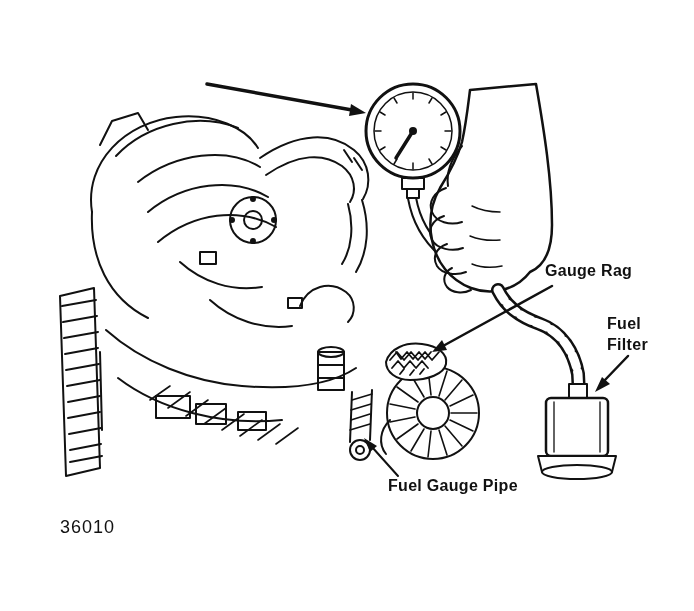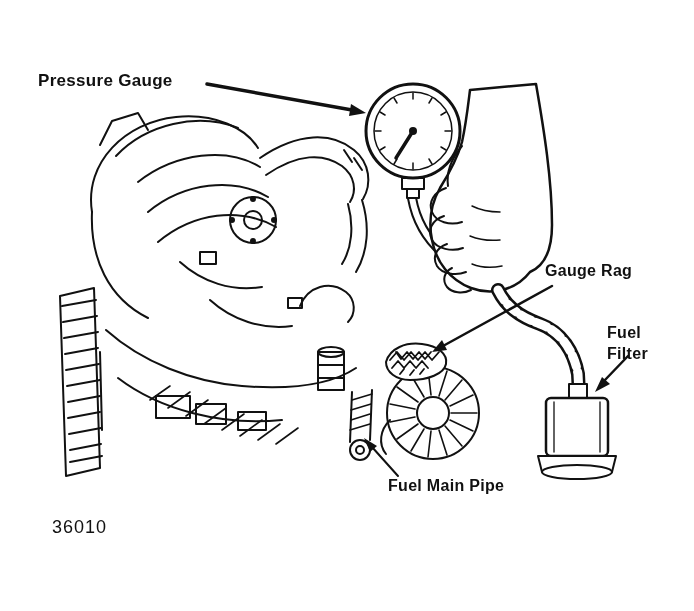--- a/index.html
+++ b/index.html
@@ -13,26 +13,26 @@
   }
   #diagram-art{position:absolute;left:0;top:0;}
   .callout-label{
     position:absolute;
     font-size:16px;
     font-weight:bold;
     letter-spacing:0.3px;
     color:#111;
     white-space:nowrap;
   }
-  .label--multiline{white-space:pre-line;line-height:1.3;margin-top:9px;}
+  .label--multiline{white-space:pre-line;line-height:1.3;}
   #pressure-gauge-label{left:38px;top:71px;font-size:17px;}
   #shop-rag-label{left:545px;top:262px;}
   #fuel-filter-label{left:607px;top:314px;}
   #fuel-main-pipe-label{left:388px;top:477px;}
-  #figure-number{left:52px;top:517px;font-size:18px;font-weight:normal;letter-spacing:1px;}
+  #figure-number{left:60px;top:517px;font-size:18px;font-weight:normal;letter-spacing:1px;}
 </style>
 </head>
 <body>
 
 <div id="figure-canvas">
 
   <svg id="diagram-art" width="694" height="611" viewBox="0 0 694 611" fill="none" stroke="#111" stroke-width="2" stroke-linecap="round" stroke-linejoin="round">
 
     <g>
 
@@ -157,23 +157,22 @@
         <line x1="628" y1="356" x2="604" y2="381" stroke-width="2.5"></line>
         <polygon points="595,392 602,377 610,384" stroke="none"></polygon>
       </g>
       <g>
         <line x1="398" y1="476" x2="372" y2="447" stroke-width="2"></line>
         <polygon points="364,438 377,446 370,452" stroke="none"></polygon>
       </g>
     </g>
   </svg>
 
-  <div id="pressure-gauge-label" class="callout-label">Pressure Gauge</div>
 
   <div id="shop-rag-label" class="callout-label">Gauge Rag</div>
 
   <div id="fuel-filter-label" class="callout-label label--multiline">Fuel
 Filter</div>
 
-  <div id="fuel-main-pipe-label" class="callout-label">Fuel Main Pipe</div>
+  <div id="fuel-main-pipe-label" class="callout-label">Fuel Gauge Pipe</div>
 
   <div id="figure-number" class="callout-label">36010</div>
 </div>
 
 </body></html>

